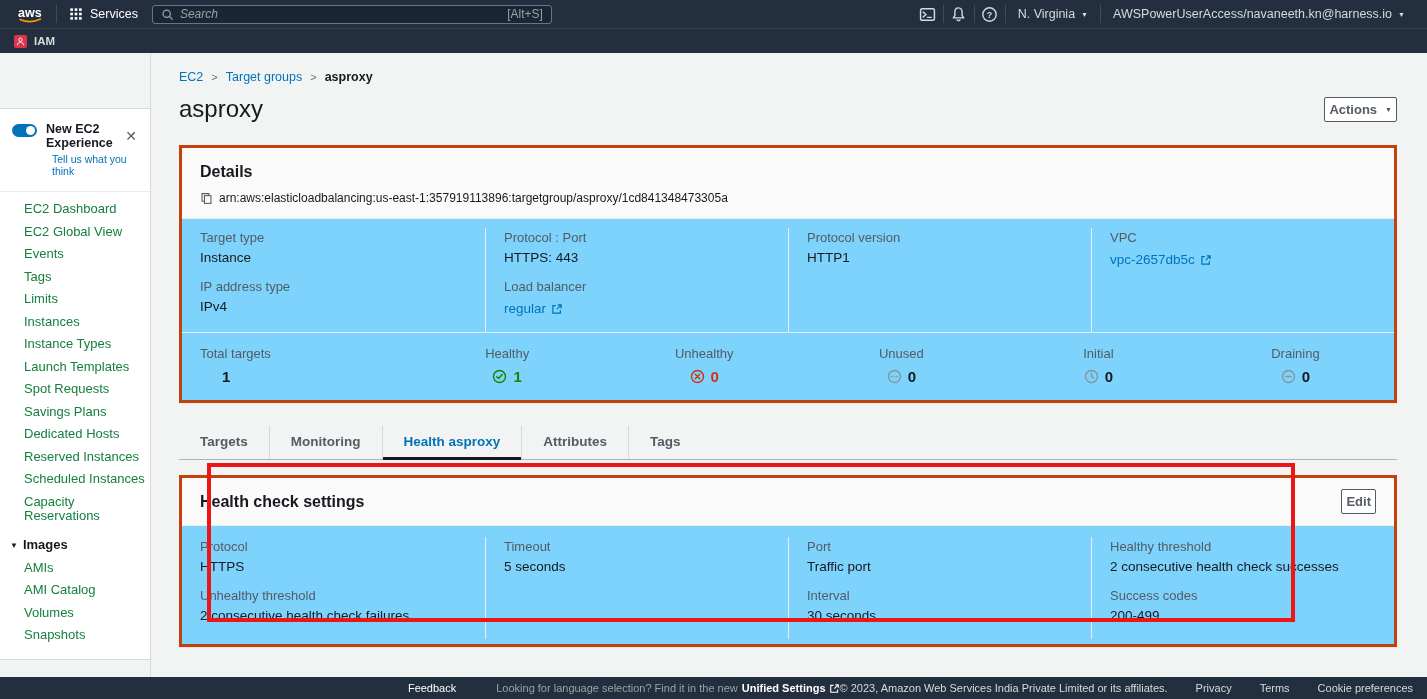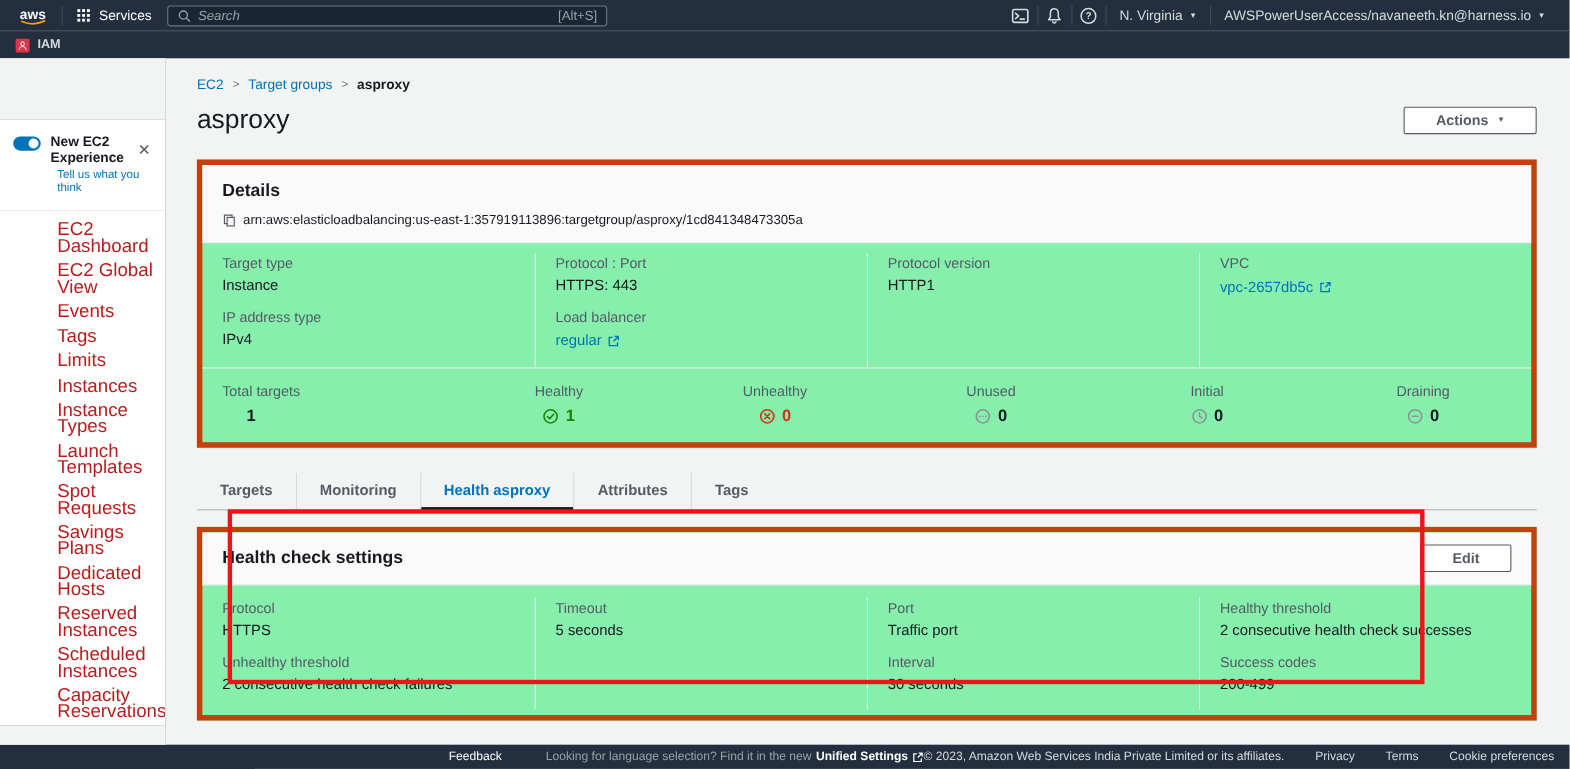--- a/index.html
+++ b/index.html
@@ -28,36 +28,36 @@
   .sidebar { width:151px; flex:0 0 auto; background:#f2f3f3; border-right:1px solid #d5dbdb; position:relative; }
   .side-panel { position:absolute; top:55px; left:0; right:0; height:552px; background:#fff; border-top:1px solid #d5dbdb; border-bottom:1px solid #d5dbdb; overflow:hidden; }
   .experience { padding:13px 14px 10px 12px; position:relative; display:flex; }
   .toggle { width:25px; height:13px; border-radius:7px; background:#0073bb; position:relative; flex:0 0 auto; margin-top:2px; cursor:pointer; }
   .toggle::after { content:""; position:absolute; right:2px; top:2px; width:9px; height:9px; border-radius:50%; background:#fff; }
   .exp-text { margin-left:9px; }
   .exp-title { font-size:12.5px; font-weight:bold; color:#16191f; }
   .exp-sub { font-size:10.5px; color:#0073bb; margin-top:3px; margin-left:6px; }
   .exp-close { position:absolute; right:13px; top:20px; color:#545b64; font-size:14px; cursor:pointer; line-height:1; }
   .side-hr { border:none; border-top:1px solid #eaeded; margin:4px 0 6px; }
-  .nav-item { padding:4px 0 4px 24px; font-size:17px; color:#b91c1c; cursor:pointer; line-height:14.5px;margin-left:28px; }
+  .nav-item { padding:4px 0 4px 24px; font-size:13px; color:#15803d; cursor:pointer; line-height:14.5px; }
   .nav-section { padding:9px 0 5px 10px; font-size:13px; font-weight:bold; color:#16191f; cursor:pointer; }
   .sec-caret { font-size:8px; color:#16191f; margin-right:5px; vertical-align:1px; }
 
   
   .main { flex:1 1 auto; padding:17px 30px 0 28px; min-width:0; }
   .breadcrumb { font-size:12.5px; display:flex; align-items:center; gap:8px; }
   .crumb-link { color:#0073bb; cursor:pointer; text-decoration:none; }
   .crumb-sep { color:#687078; font-size:11px; }
   .crumb-cur { color:#16191f; font-weight:bold; }
   .titlerow { display:flex; justify-content:space-between; align-items:center; margin-top:11px; }
   .page-title { font-size:24px; font-weight:400; color:#16191f; }
-  .btn { background:#fff; border:1px solid #545b64; border-radius:2px; color:#545b64; font-weight:bold; font-size:13px; padding:4px 28px; display:inline-flex; align-items:center; gap:8px; cursor:pointer; font-family:inherit; }
+  .btn { background:#fff; border:1px solid #545b64; border-radius:2px; color:#545b64; font-weight:bold; font-size:13px; padding:4px 4px; display:inline-flex; align-items:center; gap:8px; cursor:pointer; font-family:inherit; }
   .btn .caret { color:#545b64; }
 
-  .card { background:#86efac; border:5px solid #c2410c; box-shadow:0 1px 1px rgba(0,0,0,.04); }
+  .card { background:#7dd3fc; border:3px solid #c2410c; box-shadow:0 1px 1px rgba(0,0,0,.04); }
   .card-header { padding:15px 18px 13px; background:#fafafa; border-bottom:1px solid #eaeded; }
   .card-title { font-size:16px; font-weight:bold; color:#16191f; }
   .arn-row { margin-top:10px; display:flex; align-items:center; gap:6px; }
   .arn-text { font-size:12px; color:#16191f; }
   .copy-btn { cursor:pointer; display:flex; }
 
   .details-card { margin-top:22px; }
   .fields-grid { display:grid; grid-template-columns:repeat(4,1fr); padding:9px 0 0; }
   .fcol { padding:2px 18px; }
   .fcol + .fcol { border-left:1px solid #eaeded; }

